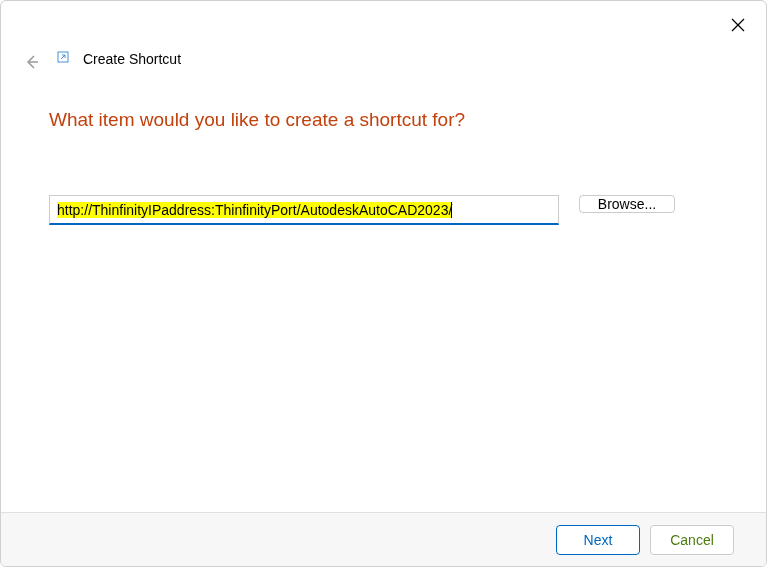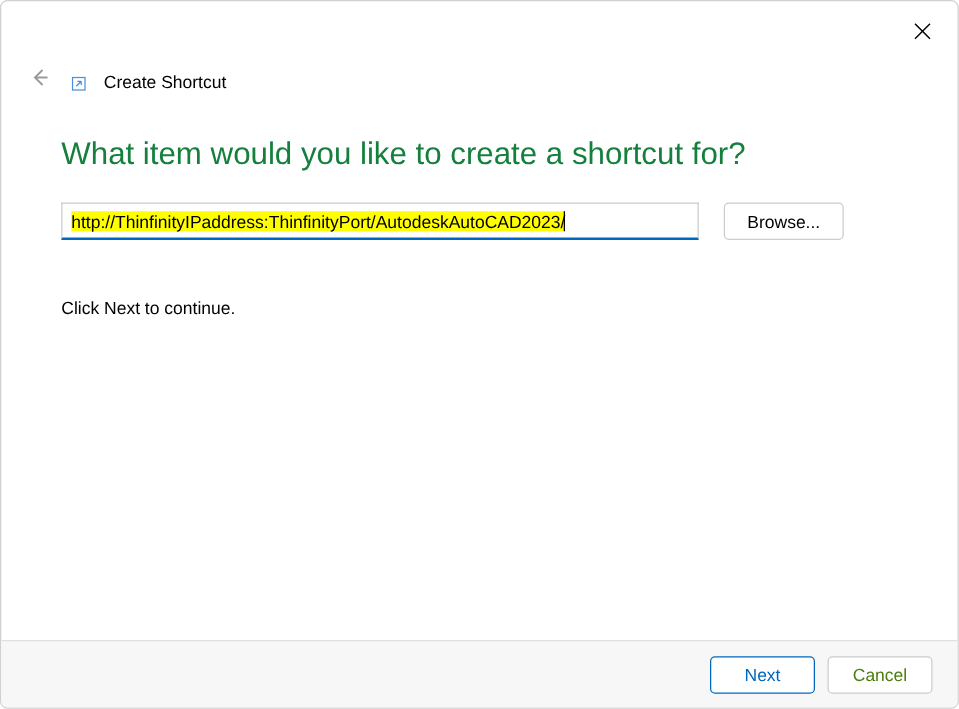--- a/index.html
+++ b/index.html
@@ -32,21 +32,21 @@
     }
     .close-btn svg {
       width: 14px;
       height: 14px;
     }
     .header-row {
       position: absolute;
       top: 50px;
       left: 20px;
       display: flex;
-      align-items: flex-end;
+      align-items: flex-start;
       gap: 14px;
     }
     .back-arrow {
       width: 22px;
       height: 22px;
       display: flex;
       align-items: center;
       justify-content: center;
       color: #888;
     }
@@ -61,24 +61,24 @@
       font-size: 14px;
       color: #000;
     }
     .content {
       position: absolute;
       top: 108px;
       left: 48px;
       right: 48px;
     }
     .main-heading {
-      font-size: 25px;
-      color: #15803d;
+      font-size: 19px;
+      color: #c2410c;
       font-weight: 400;
-      margin-bottom: 24px;
+      margin-bottom: 64px;
     }
     .description {
       font-size: 14px;
       color: #000;
       line-height: 1.5;
       margin-bottom: 40px;
     }
     .field-label {
       font-size: 14px;
       color: #000;
@@ -125,21 +125,21 @@
     .caret {
       display: inline-block;
       width: 1px;
       height: 16px;
       background: #000;
       vertical-align: middle;
       margin-left: -1px;
     }
     .browse-btn {
       width: 96px;
-      height: 30px;
+      height: 18px;
       border: 1px solid #ccc;
       background: #fff;
       border-radius: 4px;
       font-size: 14px;
       font-family: "Segoe UI", Tahoma, sans-serif;
       cursor: pointer;
       color: #000;
     }
     .continue-text {
       font-size: 14px;
@@ -149,21 +149,21 @@
       position: absolute;
       bottom: 0;
       left: 0;
       right: 0;
       height: 54px;
       background: #f7f7f7;
       border-top: 1px solid #e0e0e0;
       display: flex;
       align-items: center;
       justify-content: flex-end;
-      padding-right: 20px;
+      padding-right: 32px;
       gap: 10px;
     }
     .footer-btn {
       width: 84px;
       height: 30px;
       border: 1px solid #ccc;
       background: #fff;
       border-radius: 4px;
       font-size: 14px;
       font-family: "Segoe UI", Tahoma, sans-serif;
@@ -206,19 +206,18 @@
   <div class="input-row">
     <div class="location-input-wrap">
       <input class="location-input" type="text" value="http://ThinfinityIPaddress:ThinfinityPort/AutodeskAutoCAD2023/" style="color: transparent;">
       <div class="highlighted-text">
         <span class="hl">http://ThinfinityIPaddress:ThinfinityPort/AutodeskAutoCAD2023/</span>
           <span class="caret"></span>
       </div>
     </div>
     <button class="browse-btn">Browse...</button>
   </div>
-  <p class="continue-text">Click Next to continue.</p>
 </div>
 
 <div class="footer">
   <button class="footer-btn primary">Next</button>
   <button class="footer-btn">Cancel</button>
 </div>
 
 </body></html>

